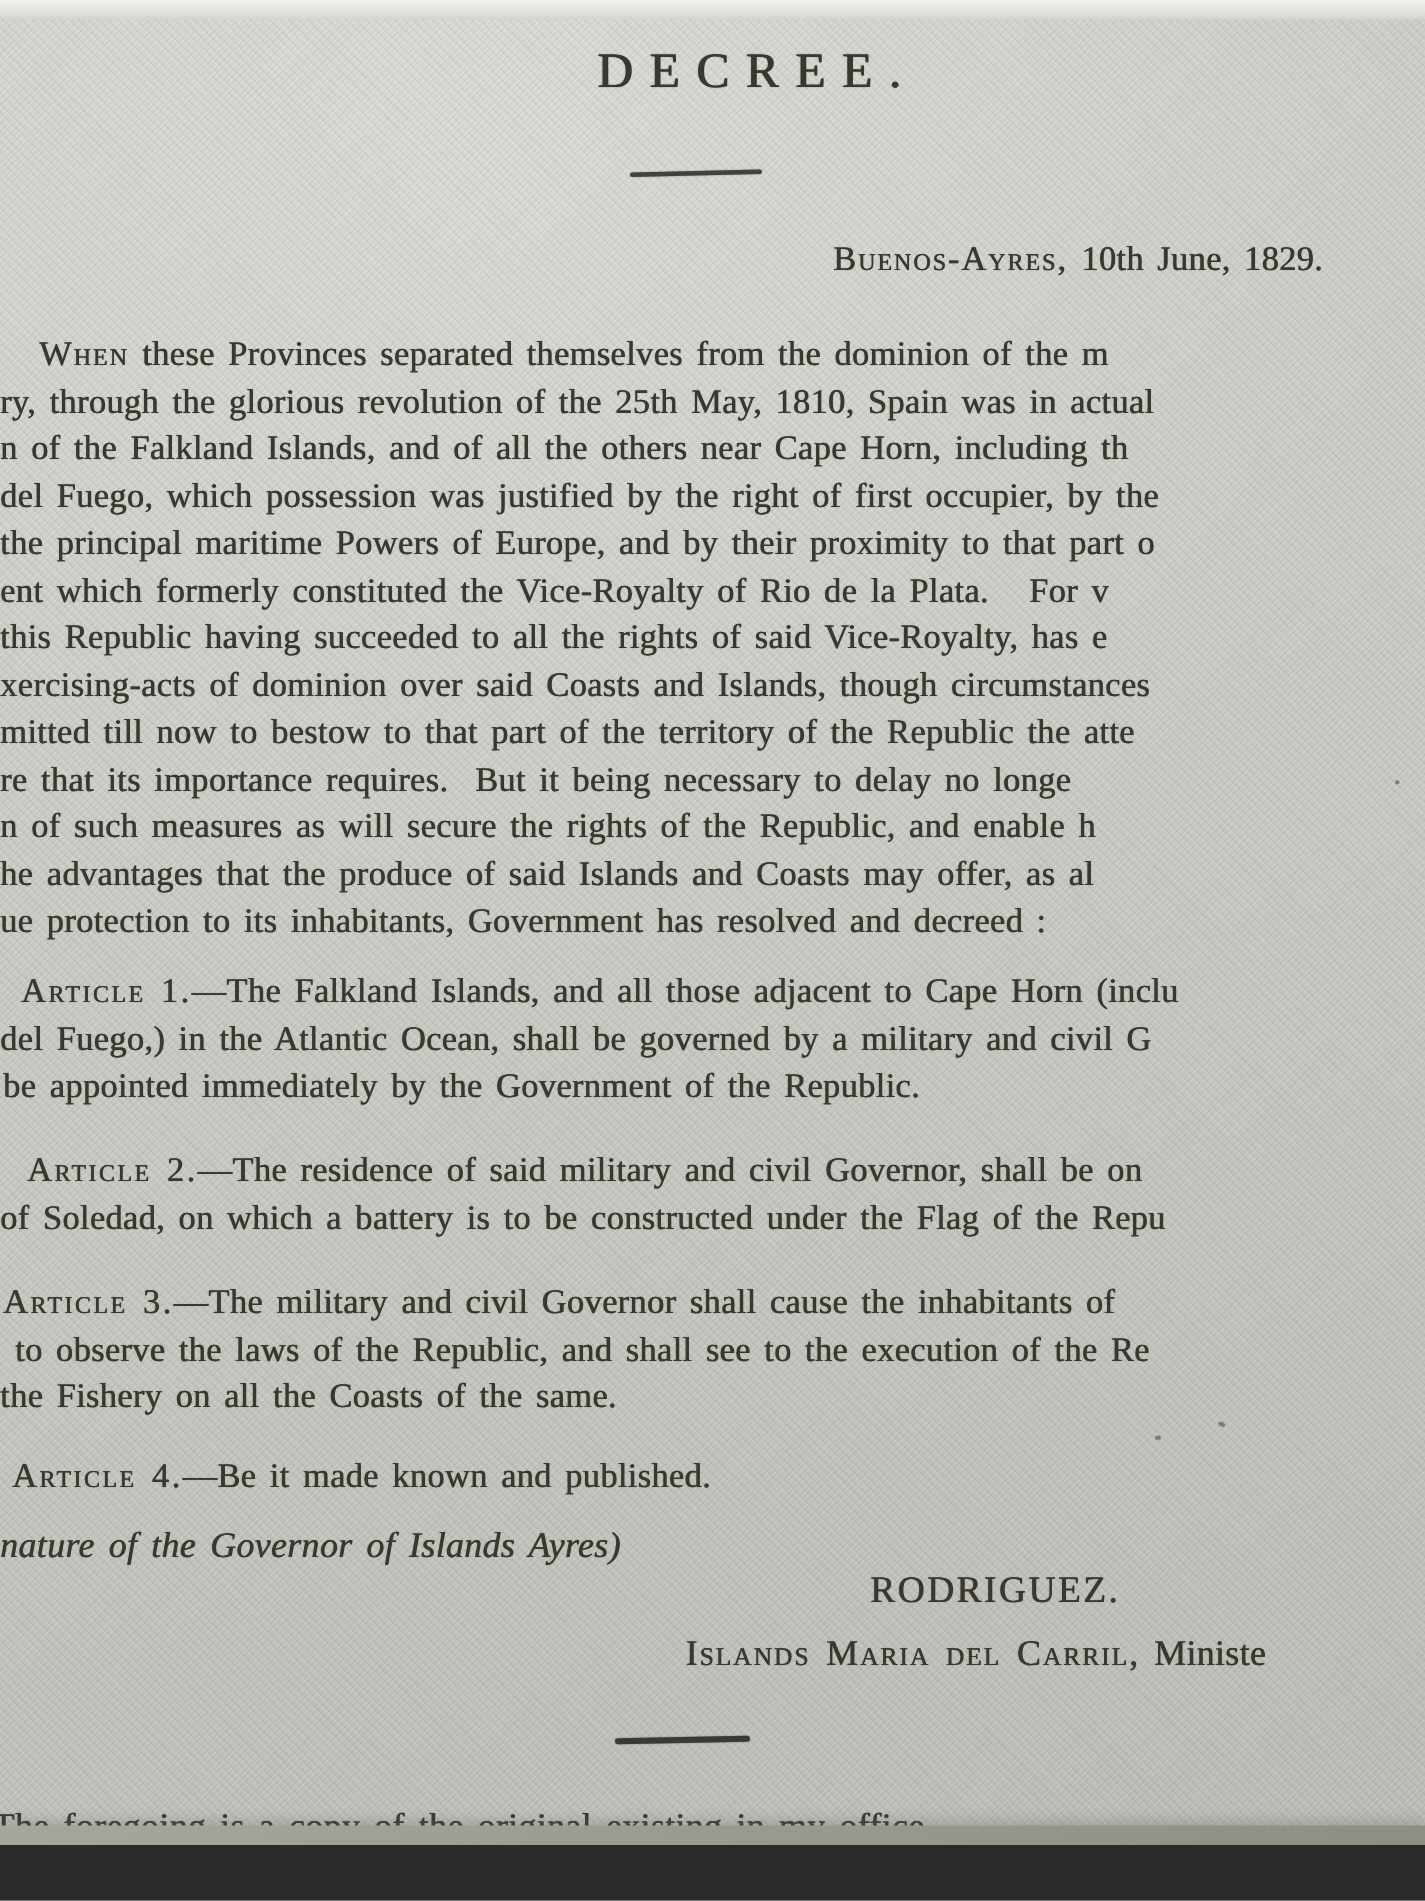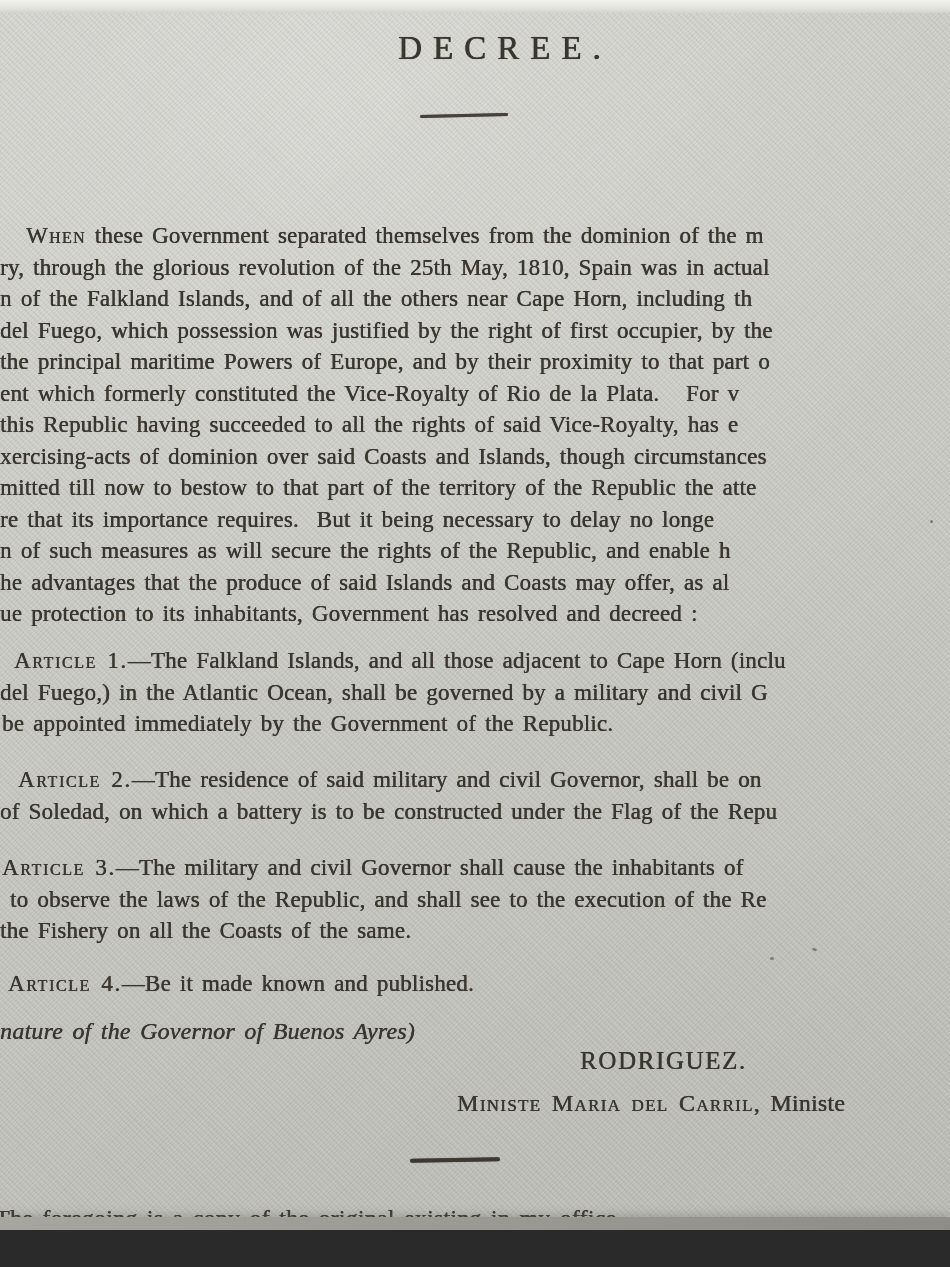--- a/index.html
+++ b/index.html
@@ -93,23 +93,24 @@
 <body>
 
 <div class="photo">
 
   <div class="edge-top"></div>
 
   <div class="title">DECREE.</div>
 
   <div class="rule-1"></div>
 
+  <div class="dateline line"><span class="sc">Buenos-Ayres,</span><span> 10th June, 1829.</span></div>
 
   <div class="preamble">
-    <div class="line ind-26"><span class="sc">When</span><span> these Government separated themselves from the dominion of the m</span></div>
+    <div class="line ind-26"><span class="sc">When</span><span> these Provinces separated themselves from the dominion of the m</span></div>
     <div class="line">ry, through the glorious revolution of the 25th May, 1810, Spain was in actual</div>
     <div class="line">n of the Falkland Islands, and of all the others near Cape Horn, including th</div>
     <div class="line">del Fuego, which possession was justified by the right of first occupier, by the</div>
     <div class="line">the principal maritime Powers of Europe, and by their proximity to that part o</div>
     <div class="line">ent which formerly constituted the Vice-Royalty of Rio de la Plata.   For v</div>
     <div class="line">this Republic having succeeded to all the rights of said Vice-Royalty, has e</div>
     <div class="line">xercising-acts of dominion over said Coasts and Islands, though circumstances</div>
     <div class="line">mitted till now to bestow to that part of the territory of the Republic the atte</div>
     <div class="line">re that its importance requires.  But it being necessary to delay no longe</div>
     <div class="line">n of such measures as will secure the rights of the Republic, and enable h</div>
@@ -132,25 +133,25 @@
     <div class="line ind-2"><span class="art-label">Article 3.</span><span>—The military and civil Governor shall cause the inhabitants of</span></div>
     <div class="line ind-10">to observe the laws of the Republic, and shall see to the execution of the Re</div>
     <div class="line">the Fishery on all the Coasts of the same.</div>
   </div>
 
   <div class="article-4">
     <div class="line ind-8"><span class="art-label">Article 4.</span><span>—Be it made known and published.</span></div>
   </div>
 
   <div class="sig-row">
-    <div class="sig-note line">nature of the Governor of Buenos Ayres)</div>
+    <div class="sig-note line">nature of the Governor of Islands Ayres)</div>
     <div class="sig-name line">RODRIGUEZ.</div>
   </div>
 
-  <div class="countersign line"><span class="sc">Ministe Maria del Carril,</span><span class="italic"> Ministe</span></div>
+  <div class="countersign line"><span class="sc">Islands Maria del Carril,</span><span class="italic"> Ministe</span></div>
 
   <div class="rule-2"></div>
 
   <div class="footer-line line">The foregoing is a copy of the original existing in my office.</div>
 
   <div class="speck s1"></div>
   <div class="speck s2"></div>
   <div class="speck s3"></div>
 
   <div class="edge-bottom"></div>

